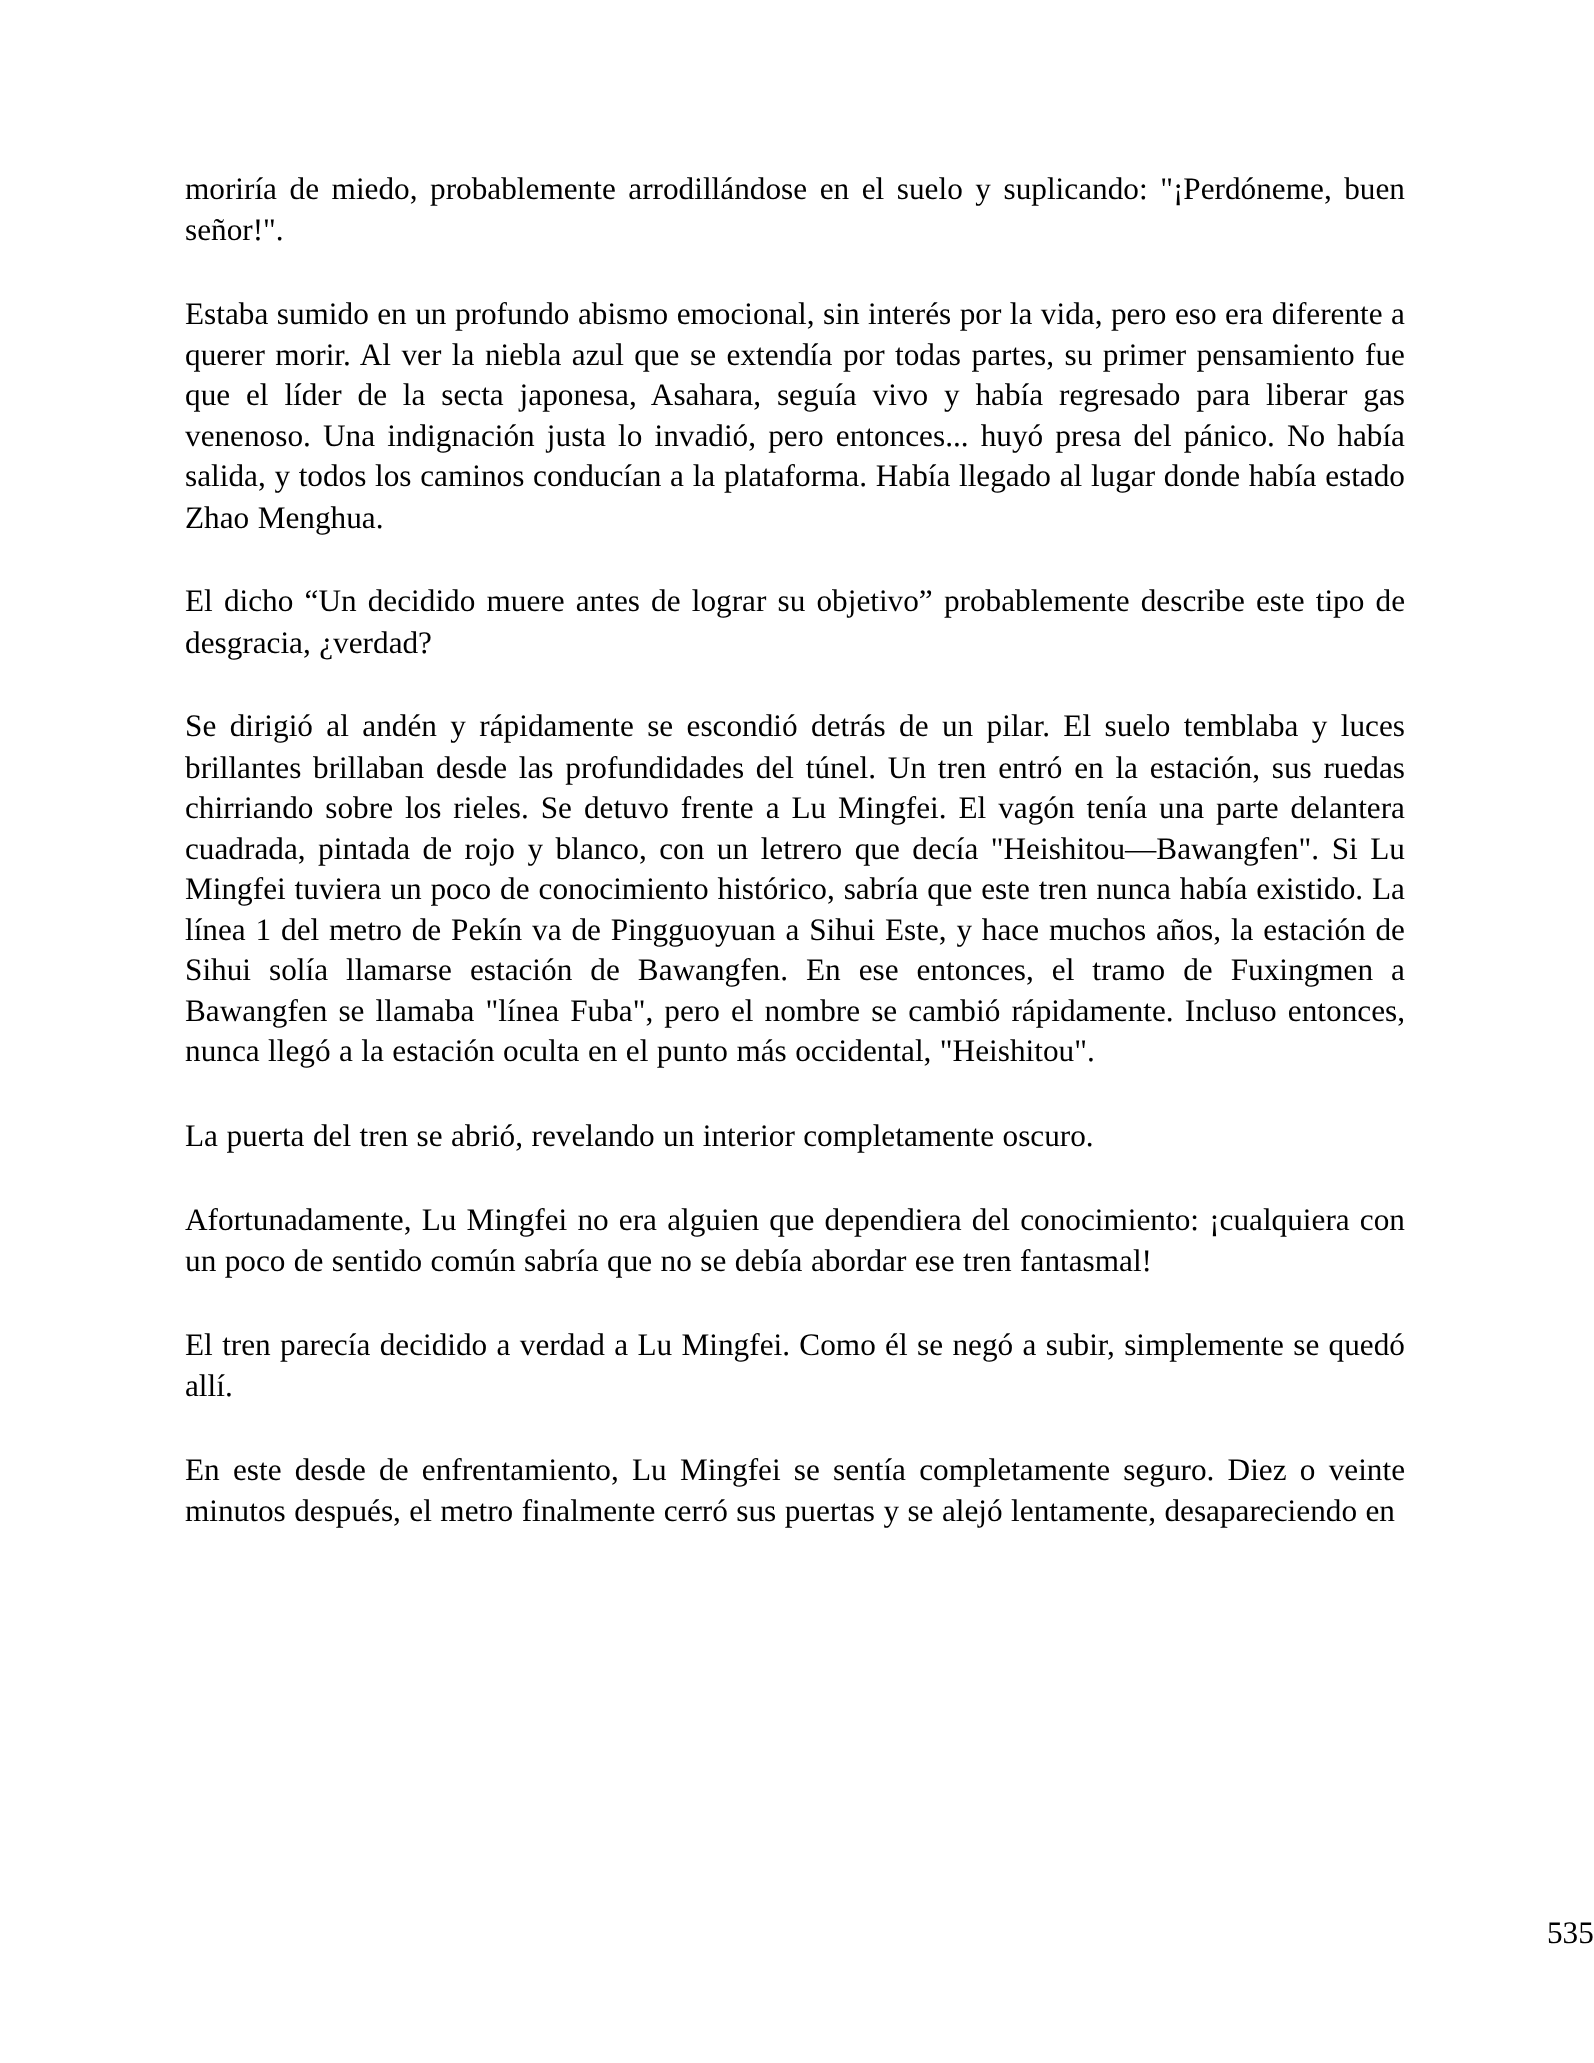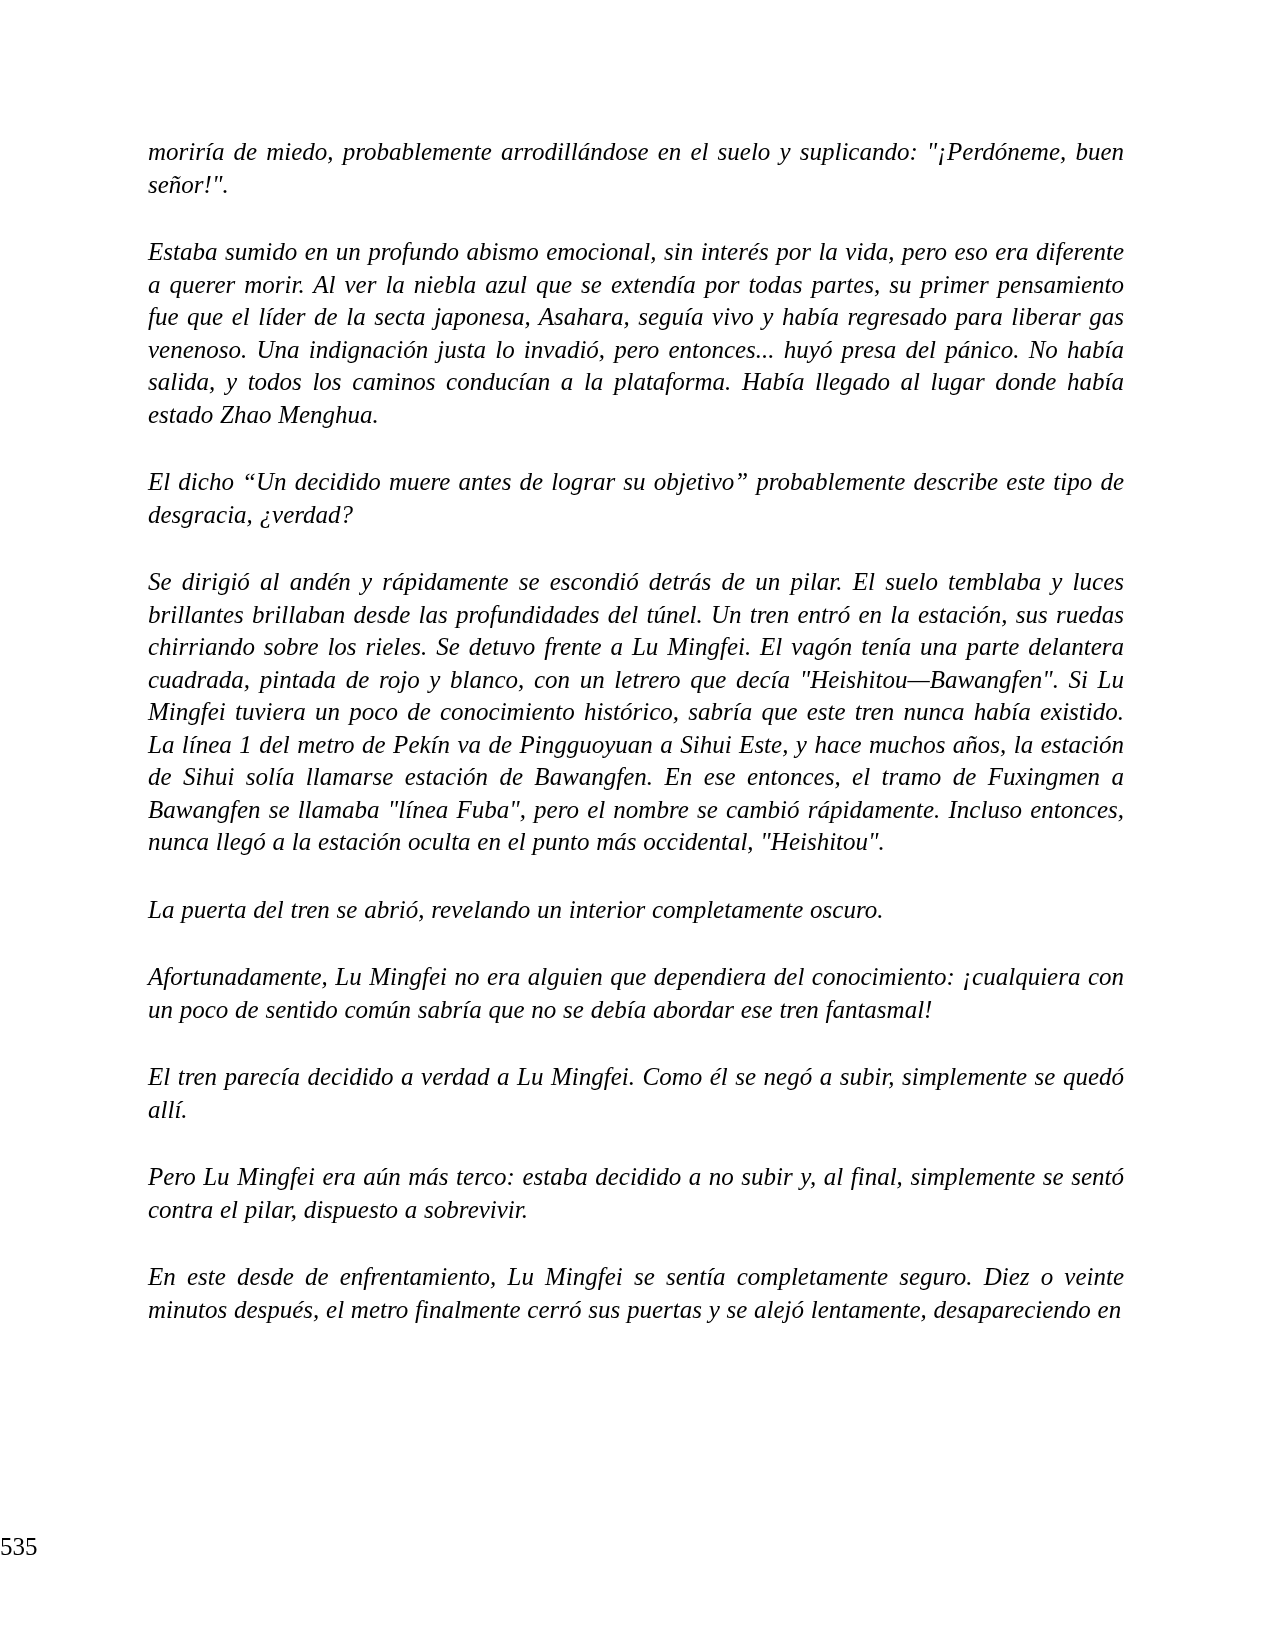--- a/index.html
+++ b/index.html
@@ -24,45 +24,43 @@
     left: 148px;
     width: 976px;
   }
   .text-content p {
     margin: 0 0 35px 0;
     font-size: 25px;
     line-height: 32.5px;
     text-align: justify;
     text-justify: inter-word;
     word-spacing: 0.02em;
-    font-style: italic;
   }
   .page-footer {
     position: absolute;
     top: 1531px;
     left: 0;
     width: 1275px;
-    text-align: left;
+    text-align: right;
   }
   .page-footer span {
     font-size: 25px;
     line-height: 32.5px;
   }
 </style>
 </head>
 <body>
 
 <div class="page">
   <div class="text-content">
     <p>moriría de miedo, probablemente arrodillándose en el suelo y suplicando: "¡Perdóneme, buen señor!".</p>
     <p>Estaba sumido en un profundo abismo emocional, sin interés por la vida, pero eso era diferente a querer morir. Al ver la niebla azul que se extendía por todas partes, su primer pensamiento fue que el líder de la secta japonesa, Asahara, seguía vivo y había regresado para liberar gas venenoso. Una indignación justa lo invadió, pero entonces... huyó presa del pánico. No había salida, y todos los caminos conducían a la plataforma. Había llegado al lugar donde había estado Zhao Menghua.</p>
     <p>El dicho “Un decidido muere antes de lograr su objetivo” probablemente describe este tipo de desgracia, ¿verdad?</p>
     <p>Se dirigió al andén y rápidamente se escondió detrás de un pilar. El suelo temblaba y luces brillantes brillaban desde las profundidades del túnel. Un tren entró en la estación, sus ruedas chirriando sobre los rieles. Se detuvo frente a Lu Mingfei. El vagón tenía una parte delantera cuadrada, pintada de rojo y blanco, con un letrero que decía "Heishitou—Bawangfen". Si Lu Mingfei tuviera un poco de conocimiento histórico, sabría que este tren nunca había existido. La línea 1 del metro de Pekín va de Pingguoyuan a Sihui Este, y hace muchos años, la estación de Sihui solía llamarse estación de Bawangfen. En ese entonces, el tramo de Fuxingmen a Bawangfen se llamaba "línea Fuba", pero el nombre se cambió rápidamente. Incluso entonces, nunca llegó a la estación oculta en el punto más occidental, "Heishitou".</p>
     <p>La puerta del tren se abrió, revelando un interior completamente oscuro.</p>
     <p>Afortunadamente, Lu Mingfei no era alguien que dependiera del conocimiento: ¡cualquiera con un poco de sentido común sabría que no se debía abordar ese tren fantasmal!</p>
     <p>El tren parecía decidido a verdad a Lu Mingfei. Como él se negó a subir, simplemente se quedó allí.</p>
-    <p>Pero Lu Mingfei era aún más terco: estaba decidido a no subir y, al final, simplemente se sentó contra el pilar, dispuesto a sobrevivir.</p>
     <p>En este desde de enfrentamiento, Lu Mingfei se sentía completamente seguro. Diez o veinte minutos después, el metro finalmente cerró sus puertas y se alejó lentamente, desapareciendo en</p>
   </div>
   <div class="page-footer">
     <span>535</span>
   </div>
 </div>
 
 </body></html>

